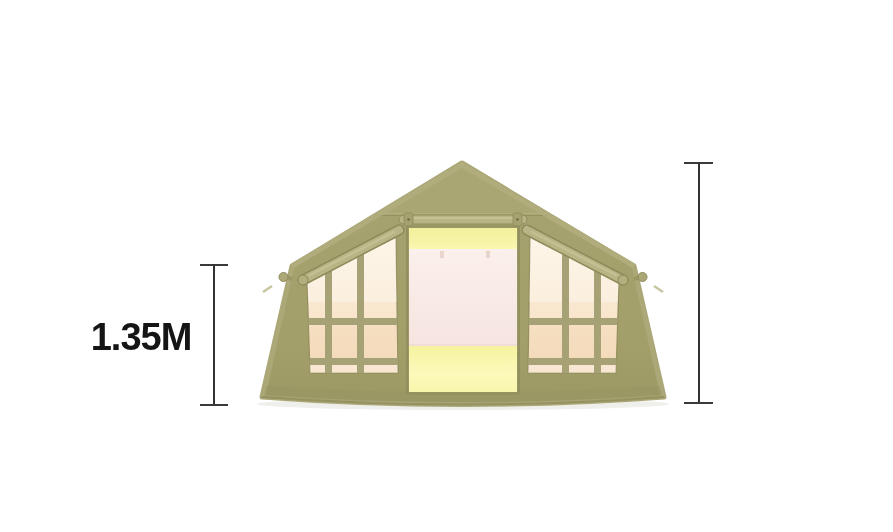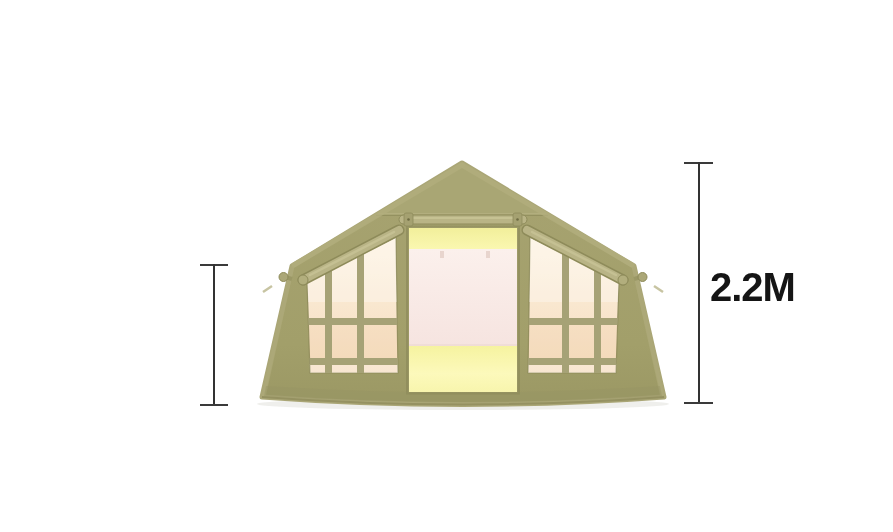--- a/index.html
+++ b/index.html
@@ -160,16 +160,16 @@
     <div class="vline"></div>
     <div class="cap cap-bottom"></div>
   </div>
 
   <div class="dim dim-right">
     <div class="cap cap-top"></div>
     <div class="vline"></div>
     <div class="cap cap-bottom"></div>
   </div>
 
+  <div class="dim-label dim-label-left">1.35M</div>
 
-  <div class="dim-label dim-label-right">2.2M</div>
 
 </div>
 
 </body></html>

